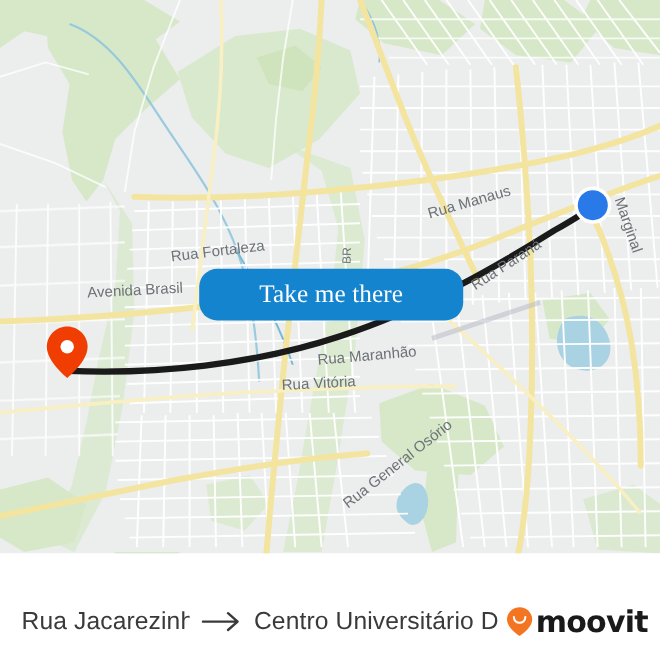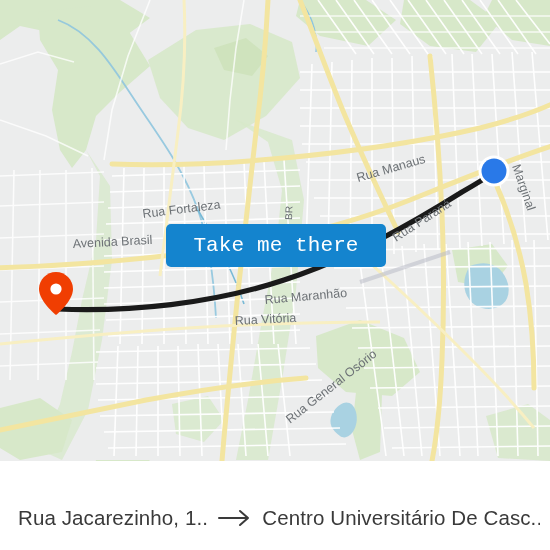--- a/index.html
+++ b/index.html
@@ -42,24 +42,24 @@
 
   
   #take-me-there {
     position: absolute;
     left: 166px;
     top: 224px;
     width: 220px;
     height: 43px;
     background: #1484ce;
     border: none;
-    border-radius: 5px;
+    border-radius: 15px;
     color: #ffffff;
     font-size: 21px;
-    font-family: Liberation Mono, monospace;
+    font-family: Liberation Serif, serif;
     letter-spacing: 0.1px;
     cursor: pointer;
     z-index: 30;
     padding: 0;
     line-height: 43px;
     text-align: center;
   }
 
   
   #bottom-bar {
@@ -343,15 +343,23 @@
 
   <div id="bottom-bar">
     <div id="trip-summary">
       <span class="endpoint">Rua Jacarezinho, 1...</span>
       <svg id="arrow-icon" width="34" height="20" viewBox="0 0 34 20">
         <path d="M1,10 L30,10 M22,3 L30,10 L22,17" stroke="#3a3a3a" stroke-width="2" fill="none" stroke-linecap="round" stroke-linejoin="round"></path>
       </svg>
       <span class="endpoint">Centro Universitário De Casc...</span>
     </div>
 
+    <div id="moovit-logo">
+      <svg width="24" height="26" viewBox="0 0 24 26">
+        <path d="M12,1 C6.2,1 1.5,5.6 1.5,11.3 C1.5,18.4 12,25 12,25 C12,25 22.5,18.4 22.5,11.3
+                 C22.5,5.6 17.8,1 12,1 Z" fill="#f47521"></path>
+        <path d="M7.2,9.2 C7.2,12 9.4,14 12,14 C14.6,14 16.8,12 16.8,9.2" stroke="#ffffff" stroke-width="1.7" fill="none" stroke-linecap="round"></path>
+      </svg>
+      <span id="moovit-wordmark">moovit</span>
+    </div>
   </div>
 
 </div>
 
 </body></html>

